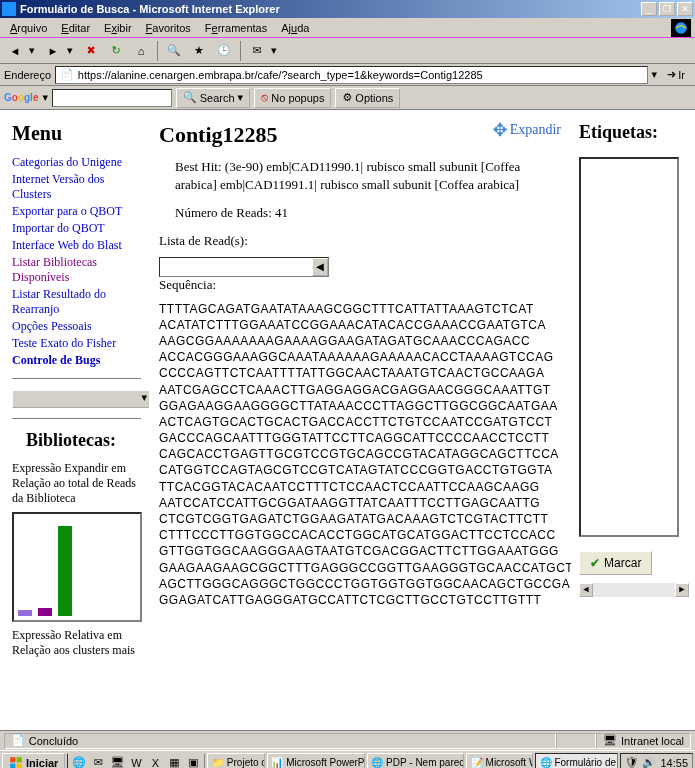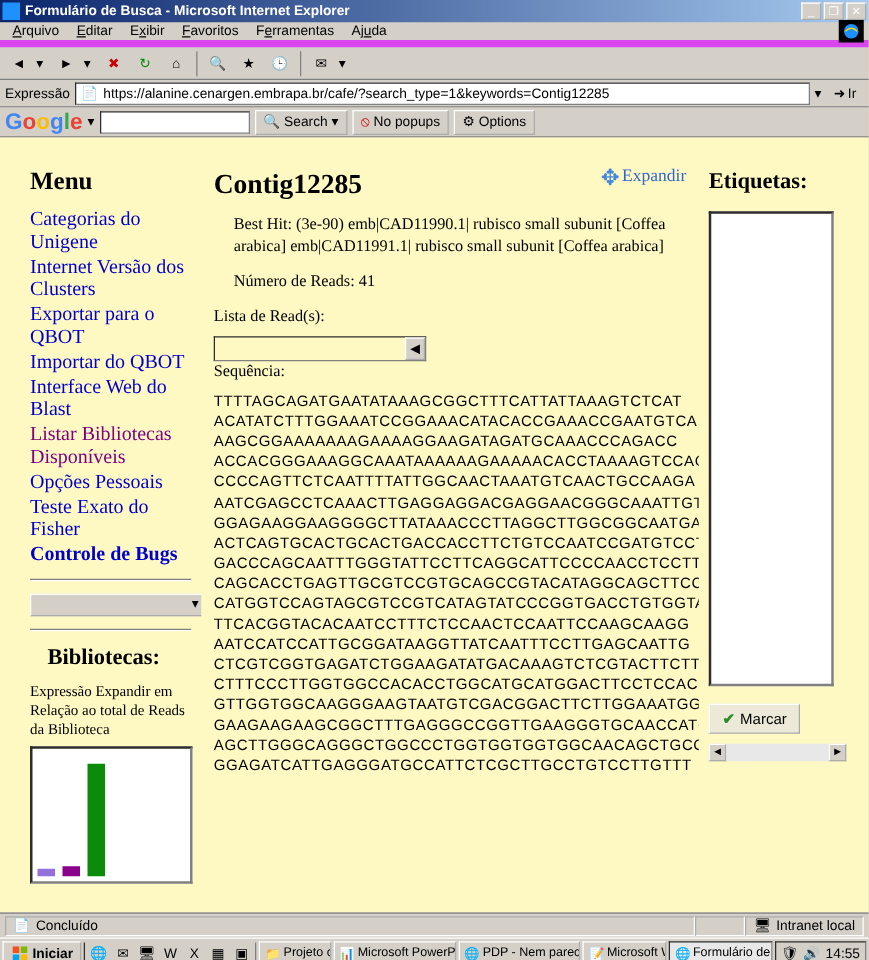--- a/index.html
+++ b/index.html
@@ -6,54 +6,54 @@
 body { font-family: "Tahoma", sans-serif; font-size: 11px; background: #d4d0c8; width: 695px; height: 768px; overflow: hidden; }
 
 
 .titlebar { background: linear-gradient(to right, #0a246a, #a6caf0); color: white; height: 18px; display: flex; align-items: center; padding: 0 2px; }
 .titlebar-icon { width: 14px; height: 14px; background: #1e90ff; margin-right: 4px; }
 .titlebar-text { flex: 1; font-weight: bold; font-size: 11px; }
 .titlebar-btns { display: flex; gap: 2px; }
 .titlebar-btn { width: 16px; height: 14px; background: #d4d0c8; border: 1px outset #fff; font-size: 9px; text-align: center; cursor: pointer; line-height:12px;}
 
 
-.menubar { background: #d4d0c8; height: 20px; display: flex; align-items: center; padding: 0 4px; gap: 2px; border-bottom: 6px solid #d946ef;}
+.menubar { background: #d4d0c8; height: 20px; display: flex; align-items: center; padding: 0 4px; gap: 2px; border-bottom: 1px solid #d946ef;}
 .menubar-item { padding: 2px 6px; cursor: pointer; }
 .menubar-item u { text-decoration: underline; }
 .menubar-logo { margin-left: auto; width: 20px; height: 18px; background: #000; display:flex;align-items:center;justify-content:center;}
 .menubar-logo svg{width:14px;height:14px;}
 
 
 .toolbar { background: #d4d0c8; height: 26px; display: flex; align-items: center; padding: 0 4px; gap: 3px; border-bottom: 1px solid #808080;}
 .tb-btn { width: 22px; height: 22px; border: 1px solid transparent; display: flex; align-items: center; justify-content: center; cursor: pointer; }
 .tb-sep { width: 1px; height: 20px; background: #808080; margin: 0 2px; }
 .tb-dd { width: 10px; display:flex;align-items:center;}
 
 
 .addressbar { background: #d4d0c8; height: 22px; display: flex; align-items: center; padding: 0 4px; gap: 4px; border-bottom: 1px solid #808080;}
 .addressbar-label { font-size: 11px; }
 .addressbar-input { flex: 1; height: 18px; border: 1px inset #808080; background: white; padding: 0 4px; font-size: 11px; display:flex;align-items:center;gap:4px;}
 .addressbar-go { padding: 0 6px; cursor: pointer; display:flex;align-items:center;gap:2px;}
 
 
 .googlebar { background: #d4d0c8; height: 24px; display: flex; align-items: center; padding: 0 4px; gap: 4px; border-bottom: 1px solid #808080;}
-.google-logo { font-weight: bold; font-size: 18px; }
+.google-logo { font-weight: bold; font-size: 10px; }
 .google-logo .b{color:#4285f4}.google-logo .r{color:#ea4335}.google-logo .y{color:#fbbc05}.google-logo .g{color:#34a853}
 .google-input { width: 120px; height: 18px; border: 1px inset #808080; background: white; }
 .google-btn { height: 20px; padding: 0 6px; border: 1px outset #fff; background: #d4d0c8; cursor: pointer; font-size: 11px; display:flex;align-items:center;gap:3px;}
 
 
-.content { background: #fef9c3; height: 620px; display: flex; overflow: hidden; padding: 16px;}
+.content { background: #ffffff; height: 620px; display: flex; overflow: hidden; padding: 4px;}
 .col { height: 100%; overflow: hidden; }
 .col-left { width: 145px; padding: 8px; }
 .col-mid { flex: 1; padding: 8px 10px; overflow-y: auto; font-family: "Times New Roman", serif; font-size: 13px;}
 .col-right { width: 120px; padding: 8px; }
 
 .panel-title { font-family: "Times New Roman", serif; font-size: 20px; font-weight: bold; margin-bottom: 10px; }
-.menu-link { display: block; color: #0000cc; font-family: "Times New Roman", serif; font-size: 16px; margin: 2px 0; cursor: pointer; }
+.menu-link { display: block; color: #0000cc; font-family: "Times New Roman", serif; font-size: 12px; margin: 2px 0; cursor: pointer; }
 .menu-link.visited { color: #800080; }
 .menu-link.bold { font-weight: bold; margin-top: 0;}
 .left-sep{border:none;border-top:1px solid #808080;border-bottom:1px solid #fff;margin:10px 0;}
 .select-arrow{background:#d4d0c8;border:1px outset #fff;display:inline-block;width:140px;height:18px;text-align:right;padding-right:4px;}
 
 .bib-title{font-family:"Times New Roman",serif;font-size:18px;font-weight:bold;margin:10px 14px;}
 .bib-desc{font-family:"Times New Roman",serif;font-size:12px;margin:6px 0;}
 .chart{border:2px inset #808080;width:130px;height:110px;padding:4px;display:flex;align-items:flex-end;gap:6px;background:#fff;}
 .bar1{width:14px;height:6px;background:#9370db;}
 .bar2{width:14px;height:8px;background:#8b008b;}
@@ -133,21 +133,21 @@
   <div class="tb-sep"></div>
   <div class="tb-btn">🔍</div>
   <div class="tb-btn">★</div>
   <div class="tb-btn">🕒</div>
   <div class="tb-sep"></div>
   <div class="tb-btn">✉</div>
   <div class="tb-dd">▾</div>
 </div>
 
 <div class="addressbar">
-  <span class="addressbar-label">Expressão</span>
+  <span class="addressbar-label">Endereço</span>
   <div class="addressbar-input">
     <span>📄</span>
     <span>https://alanine.cenargen.embrapa.br/cafe/?search_type=1&amp;keywords=Contig12285</span>
   </div>
   <span>▾</span>
   <div class="addressbar-go">
     <span>➜</span>
     <span>Ir</span>
   </div>
 </div>
@@ -174,20 +174,21 @@
 <div class="content">
 
   <div class="col col-left">
     <div class="panel-title">Menu</div>
     <a class="menu-link">Categorias do Unigene</a>
     <a class="menu-link">Internet Versão dos Clusters</a>
     <a class="menu-link">Exportar para o QBOT</a>
     <a class="menu-link">Importar do QBOT</a>
     <a class="menu-link">Interface Web do Blast</a>
     <a class="menu-link visited">Listar Bibliotecas Disponíveis</a>
+    <a class="menu-link">Listar Resultado do Rearranjo</a>
     <a class="menu-link">Opções Pessoais</a>
     <a class="menu-link">Teste Exato do Fisher</a>
     <a class="menu-link bold">Controle de Bugs</a>
     <hr class="left-sep">
     <div class="select-arrow">▾</div>
     <hr class="left-sep">
     <div class="bib-title">Bibliotecas:</div>
     <div class="bib-desc">Expressão Expandir em Relação ao total de Reads da Biblioteca</div>
     <div class="chart">
       <div class="bar1"></div>

